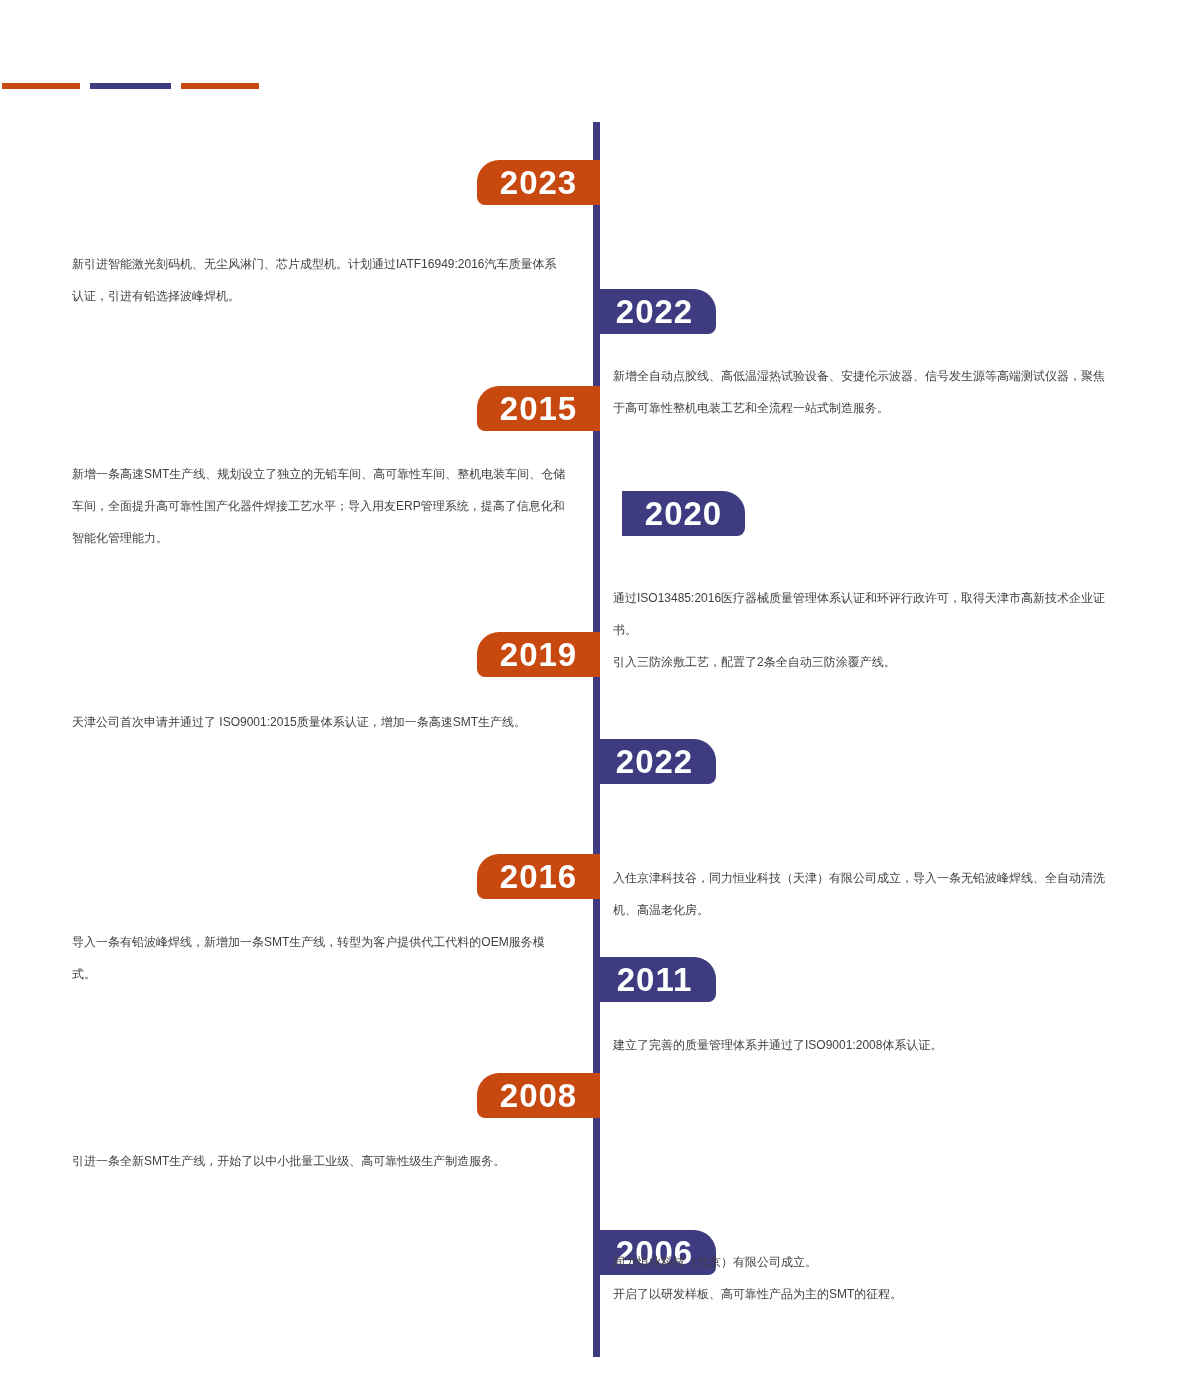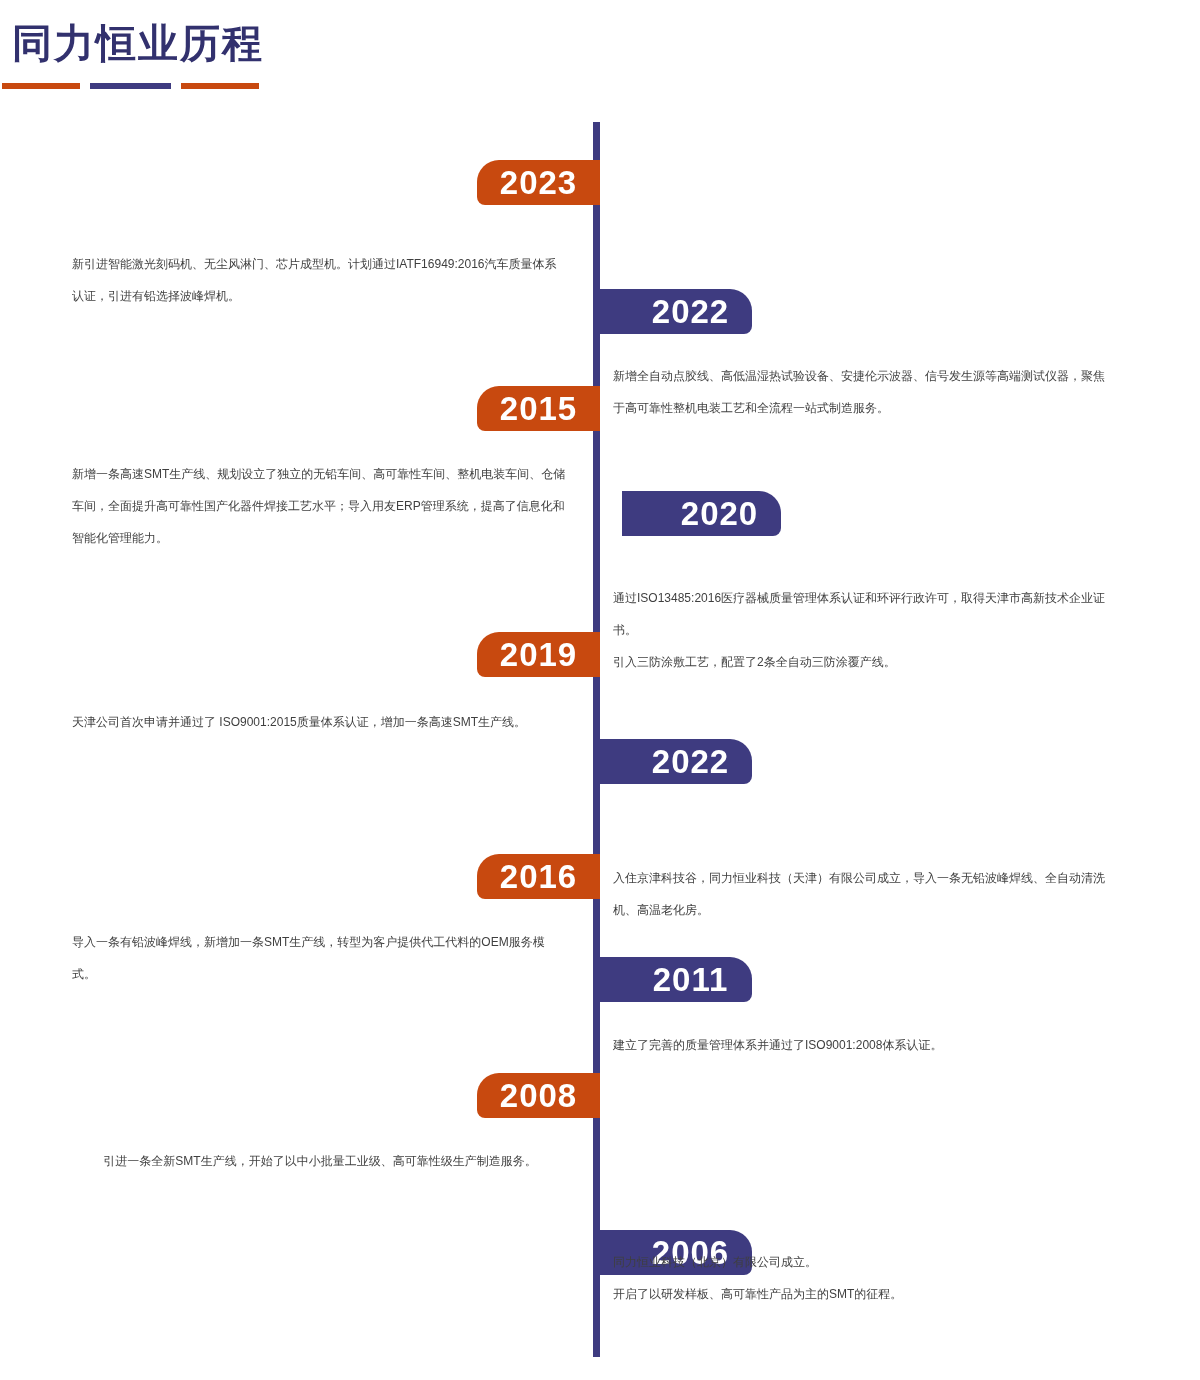--- a/index.html
+++ b/index.html
@@ -51,39 +51,37 @@
   }
   .badge.left{
     left:477px;
     background:var(--accent-orange,#C8490F);
     border-radius:22px 0 0 8px;
   }
   .badge.right{
     left:593px;
     background:var(--accent-purple,#3E3B80);
     border-radius:0 22px 8px 0;
-    padding-left:36px;
   }
   .desc{
     position:absolute;
     width:496px;
     font-size:12px;
     line-height:32px;
     color:var(--body-text,#3F3F3F);
     white-space:pre-line;
     text-align:left;
   }
   .desc.left{left:72px;}
   .desc.right{left:613px;}
 </style>
 </head>
 <body>
 
 <div class="canvas">
-  <h1 class="title">同力恒业历程</h1>
   <span class="bar b1"></span>
   <span class="bar b2"></span>
   <span class="bar b3"></span>
   <div class="axis"></div>
   <div id="events">
       <div class="badge left" style="top: 160px;">2023</div>
       <div class="desc left" style="top: 248px;">新引进智能激光刻码机、无尘风淋门、芯片成型机。计划通过IATF16949:2016汽车质量体系认证，引进有铅选择波峰焊机。</div>
       <div class="badge right" style="top: 289px;">2022</div>
       <div class="desc right" style="top: 360px;">新增全自动点胶线、高低温湿热试验设备、安捷伦示波器、信号发生源等高端测试仪器，聚焦于高可靠性整机电装工艺和全流程一站式制造服务。</div>
       <div class="badge left" style="top: 386px;">2015</div>
@@ -93,18 +91,18 @@
 引入三防涂敷工艺，配置了2条全自动三防涂覆产线。</div>
       <div class="badge left" style="top: 632px;">2019</div>
       <div class="desc left" style="top: 706px;">天津公司首次申请并通过了 ISO9001:2015质量体系认证，增加一条高速SMT生产线。</div>
       <div class="badge right" style="top: 739px;">2022</div>
       <div class="desc right" style="top: 862px;">入住京津科技谷，同力恒业科技（天津）有限公司成立，导入一条无铅波峰焊线、全自动清洗机、高温老化房。</div>
       <div class="badge left" style="top: 854px;">2016</div>
       <div class="desc left" style="top: 926px;">导入一条有铅波峰焊线，新增加一条SMT生产线，转型为客户提供代工代料的OEM服务模式。</div>
       <div class="badge right" style="top: 957px;">2011</div>
       <div class="desc right" style="top: 1029px;">建立了完善的质量管理体系并通过了ISO9001:2008体系认证。</div>
       <div class="badge left" style="top: 1073px;">2008</div>
-      <div class="desc left" style="top: 1145px; text-align: center;">引进一条全新SMT生产线，开始了以中小批量工业级、高可靠性级生产制造服务。</div>
+      <div class="desc left" style="top: 1145px;">引进一条全新SMT生产线，开始了以中小批量工业级、高可靠性级生产制造服务。</div>
       <div class="badge right" style="top: 1182px; margin-top: 48px;">2006</div>
       <div class="desc right" style="top: 1246px;">同力恒业科技（北京）有限公司成立。
 开启了以研发样板、高可靠性产品为主的SMT的征程。</div>
     </div>
 </div>
 
 </body></html>

